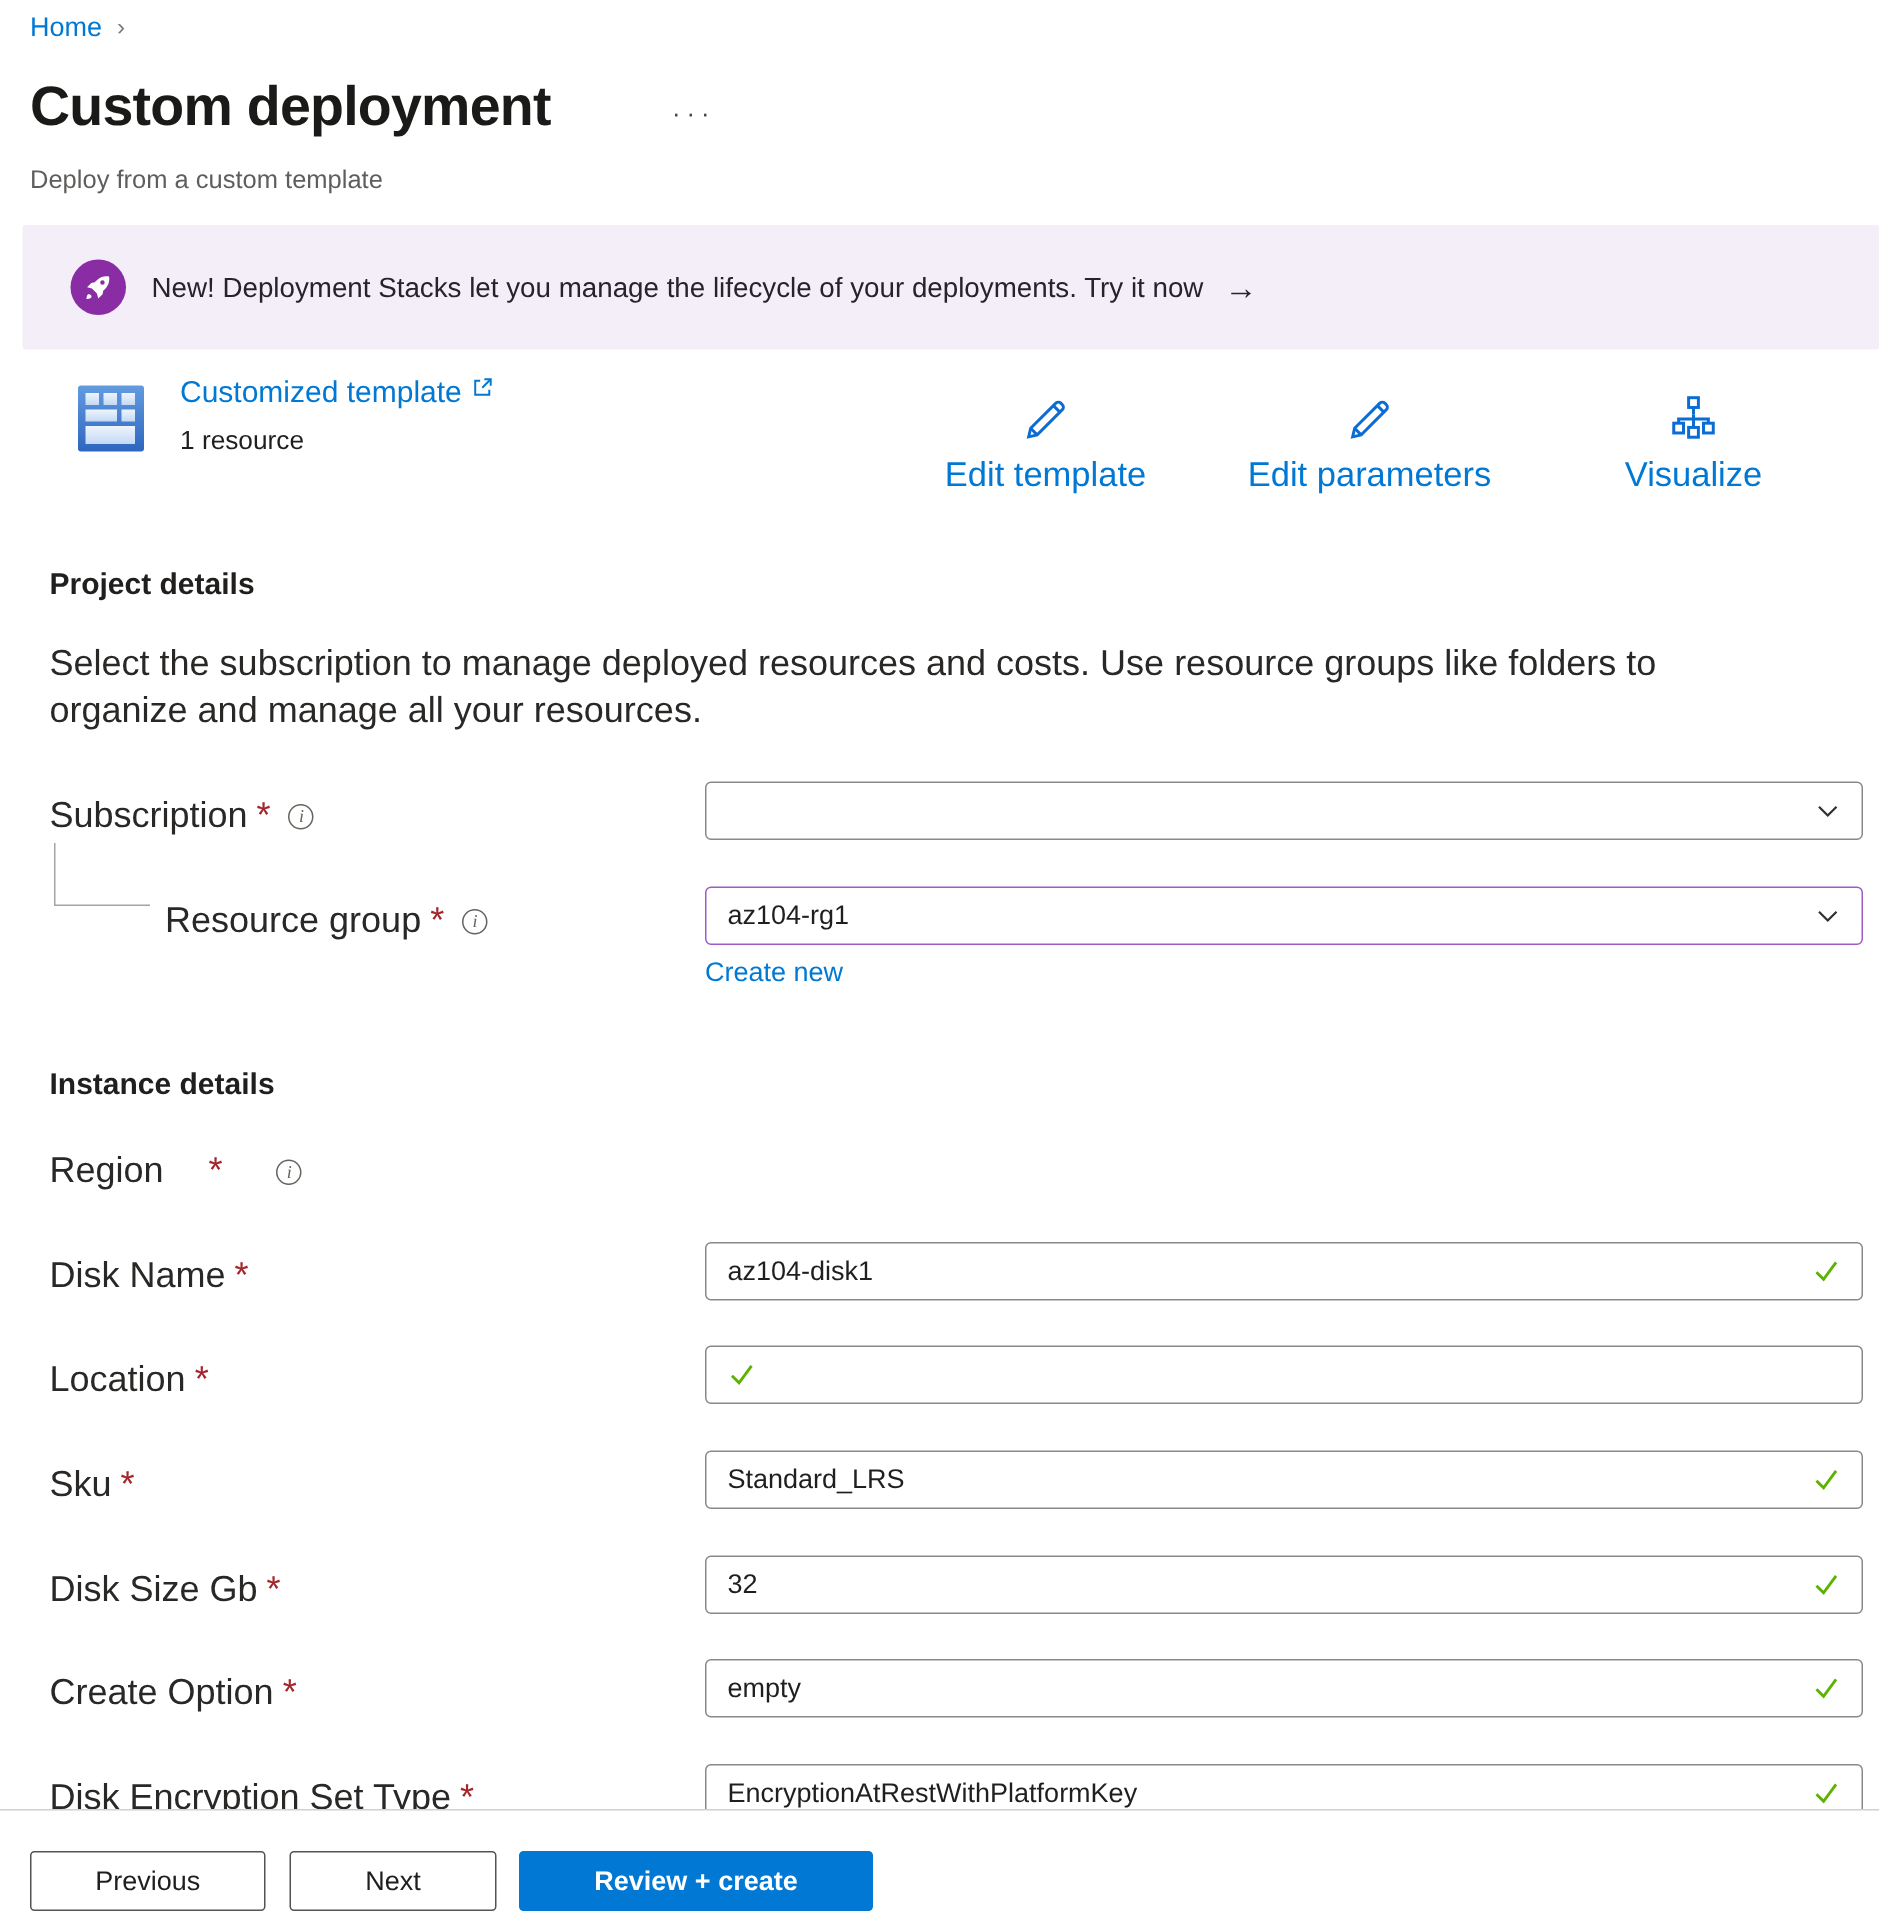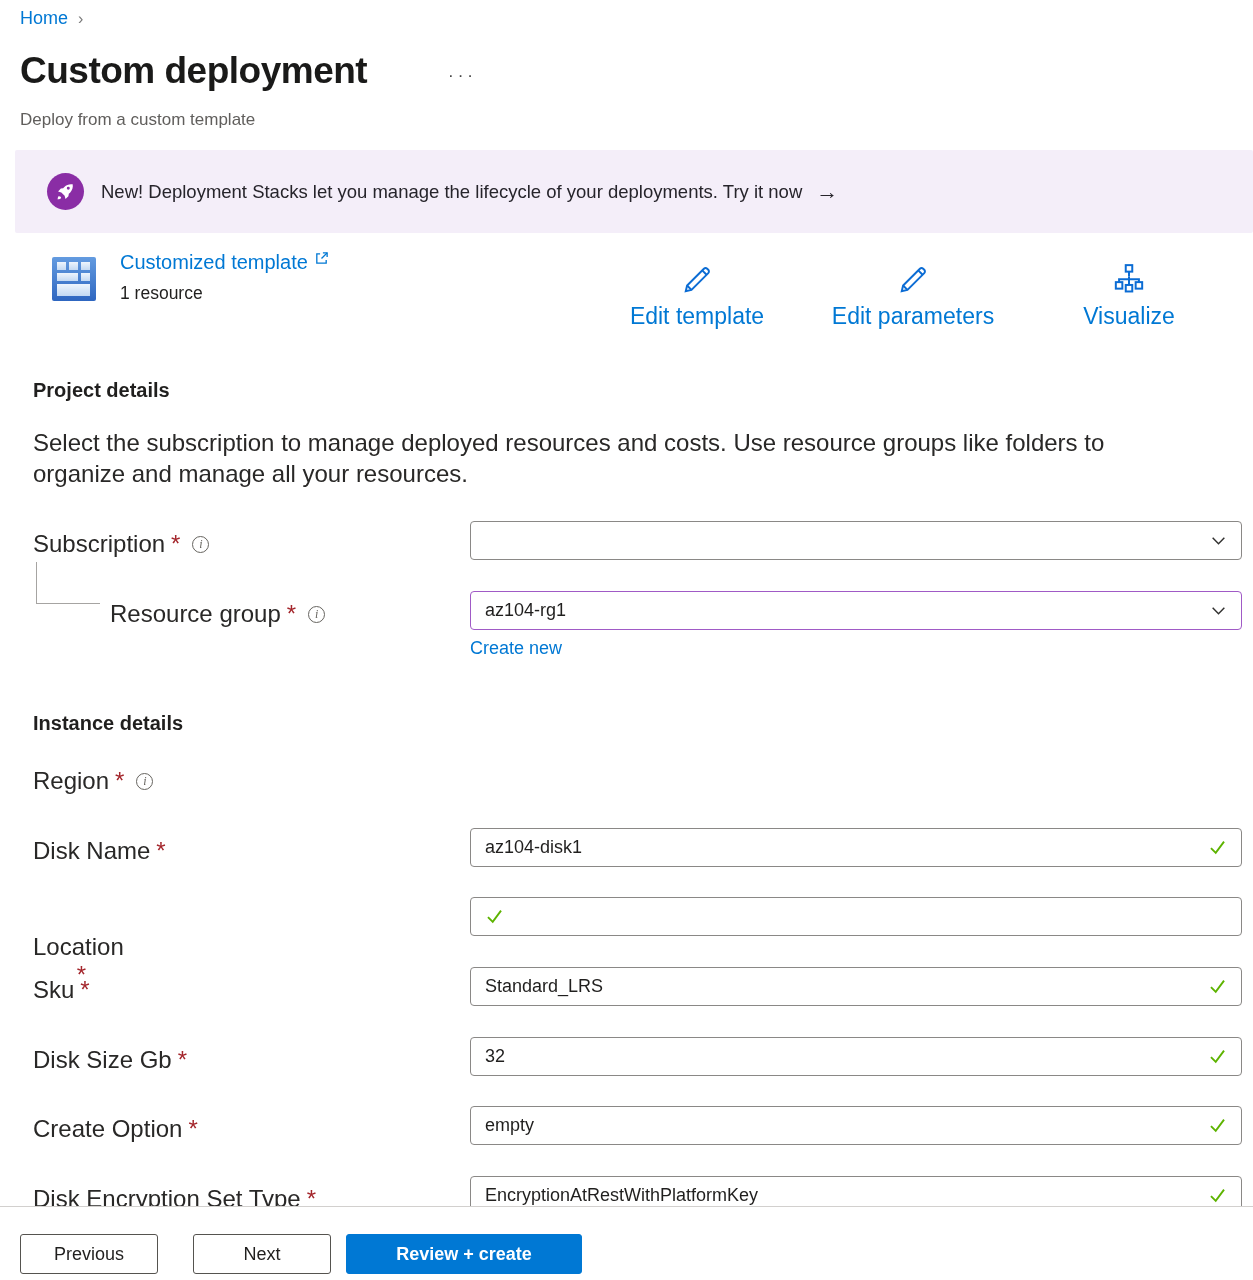--- a/index.html
+++ b/index.html
@@ -48,21 +48,21 @@
   .field-purple { border:1px solid #a05ac6; }
   .connector-v { position:absolute; left:36px; top:562px; width:1px; height:42px; background:#a6a4a2; }
   .connector-h { position:absolute; left:36px; top:603px; width:64px; height:1px; background:#a6a4a2; }
   .create-new { position:absolute; left:470px; top:638px; font-size:18px; color:#0078d4; cursor:pointer; }
 
   
   .footer { position:absolute; left:0; top:1206px; width:1253px; height:74px; background:#fff; border-top:1px solid #d2d0ce; z-index:5; }
   .btn { position:absolute; top:27px; height:40px; border-radius:3px; font-size:18px; font-family:"Liberation Sans", sans-serif; display:flex; align-items:center; justify-content:center; cursor:pointer; }
   .btn-outline { background:#fff; border:1.5px solid #55534f; color:#201f1e; }
   .btn-primary { background:#0078d4; border:1px solid #0078d4; color:#fff; font-weight:600; }
-  #btn-previous { left:20px; width:138px; }
+  #btn-previous { left:20px; width:157px; }
   #btn-next { left:193px; width:138px; }
   #btn-review { left:346px; width:236px; }
 </style>
 </head>
 <body>
 
 <div id="screen">
 
   <div class="breadcrumb">
     <a>Home</a>
@@ -162,38 +162,38 @@
   <div class="field field-purple" style="top:591px;">
     <span class="val">az104-rg1</span>
     <svg width="17" height="17" viewBox="0 0 16 16" fill="none" stroke="#323130" stroke-width="1.4">
         <path d="M2.5 5.5L8 11l5.5-5.5"></path>
       </svg>
   </div>
   <div class="create-new">Create new</div>
 
   <div class="section-heading" style="top:712px;">Instance details</div>
 
-  <div class="lbl" style="top:767px;">
+  <div class="lbl" style="top:767px;gap:24px;">
     <span>Region</span>
     <span class="req">*</span>
     <span class="info-icon"></span>
   </div>
 
   <div class="lbl" style="top:837px;">
     <span>Disk Name</span>
     <span class="req">*</span>
   </div>
   <div class="field" style="top:828px;">
     <span class="val">az104-disk1</span>
     <svg width="19" height="19" viewBox="0 0 16 16" fill="none" stroke="#5db300" stroke-width="1.6">
         <path d="M2.5 8.5l4 4 7-9.5"></path>
       </svg>
   </div>
 
-  <div class="lbl" style="top:933px;flex-direction:column;">
+  <div class="lbl" style="top:906px;">
     <span>Location</span>
     <span class="req">*</span>
   </div>
   <div class="field" style="top:897px;">
     <svg width="19" height="19" viewBox="0 0 16 16" fill="none" stroke="#5db300" stroke-width="1.6">
         <path d="M2.5 8.5l4 4 7-9.5"></path>
       </svg>
   </div>
 
   <div class="lbl" style="top:976px;">

